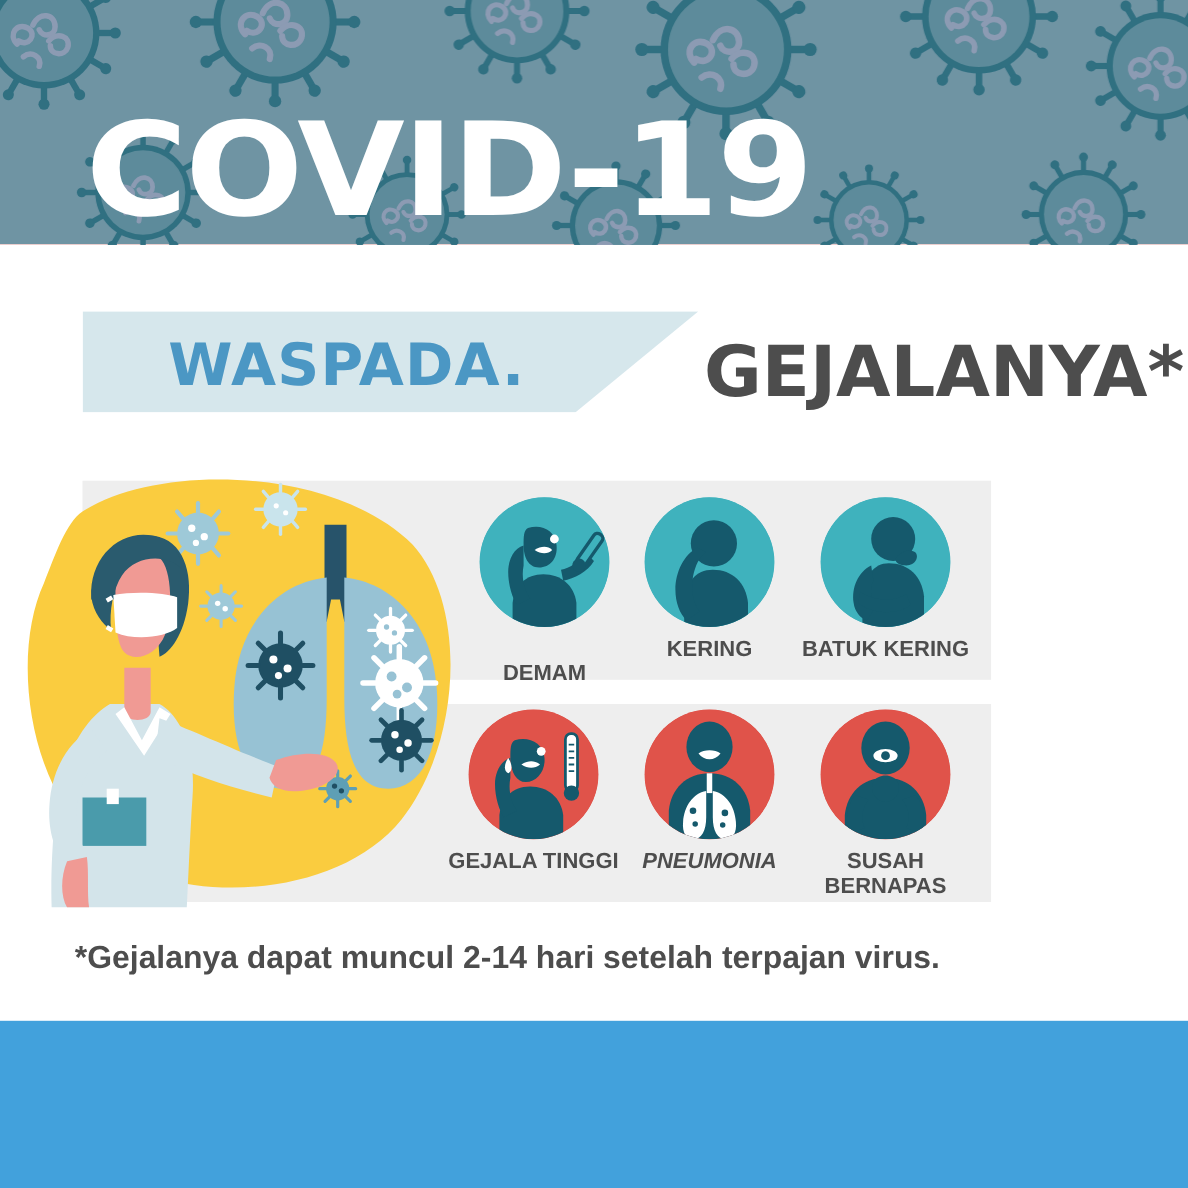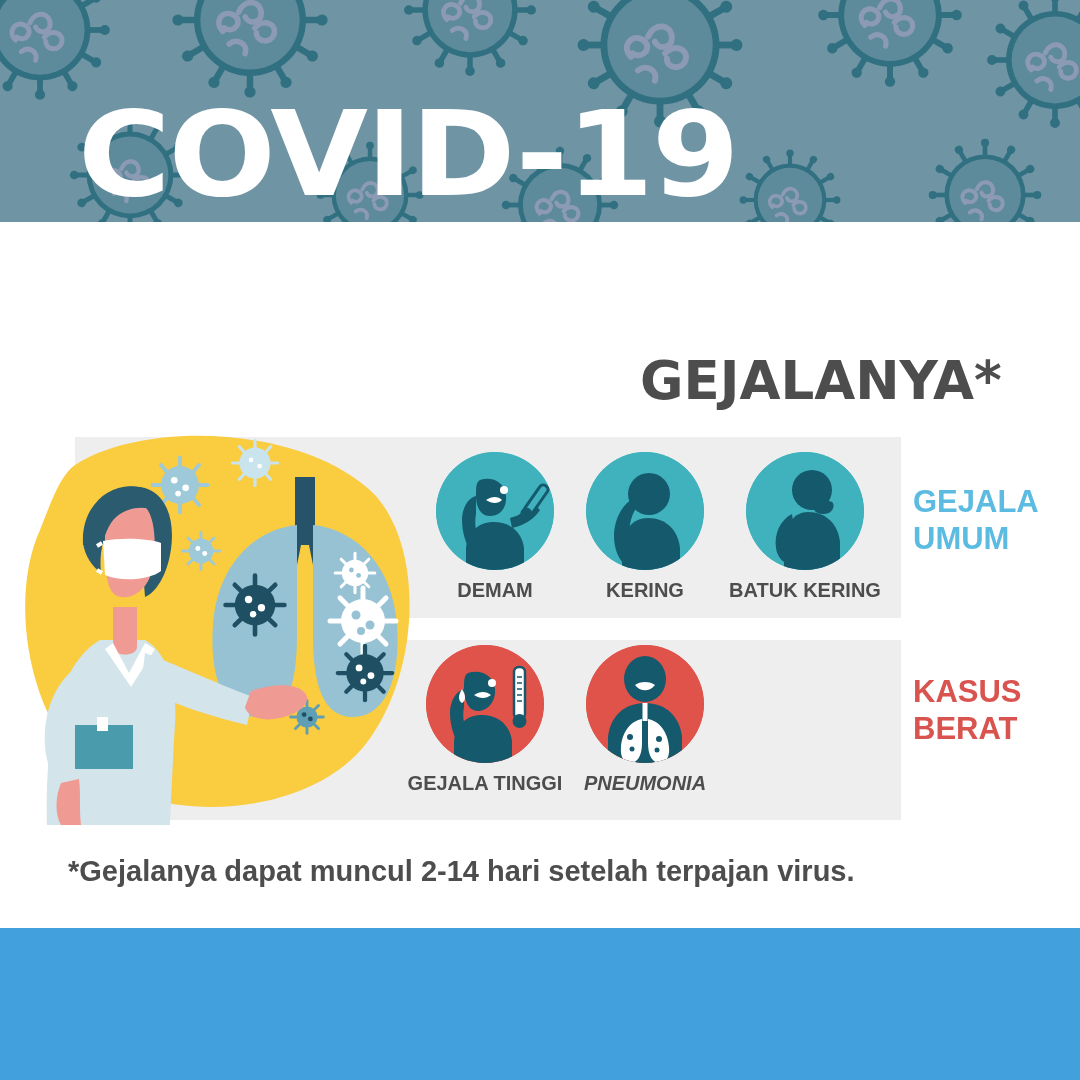--- a/index.html
+++ b/index.html
@@ -17,22 +17,22 @@
                line-height:120px;font-family:"DejaVu Sans",sans-serif;
                transform:scaleX(1.07);transform-origin:left center;}
 
   
   #banner-wrap{position:absolute;left:75px;top:283px;width:560px;height:92px;}
   #banner-shape{position:absolute;left:0;top:0;width:560px;height:92px;
                 background:#d6e7ec;
                 clip-path:polygon(0 0,100% 0,80% 100%,0 100%);}
   #waspada-text{position:absolute;left:78px;top:19px;font-size:53px;font-weight:bold;
                 color:#4b97c4;letter-spacing:1px;font-family:"DejaVu Sans",sans-serif;}
-  #gejalanya-text{position:absolute;left:640px;top:302px;font-size:53px;font-weight:bold;
-                  color:#4d4d4d;letter-spacing:0px;font-family:"DejaVu Sans",sans-serif;margin-top:48px;}
+  #gejalanya-text{position:absolute;left:640px;top:302px;font-size:64px;font-weight:bold;
+                  color:#4d4d4d;letter-spacing:0px;font-family:"DejaVu Sans",sans-serif;}
 
   
   .panel{position:absolute;background:#eeeeee;}
   #panel-top{left:75px;top:437px;width:826px;height:181px;}
   #panel-bottom{left:75px;top:640px;width:826px;height:180px;}
 
   
   #illus{position:absolute;left:5px;top:425px;width:420px;height:400px;}
 
   
@@ -142,20 +142,24 @@
         <use href="#virion" x="0" y="0" transform="translate(130,175) scale(0.62)"></use>
         <use href="#virion" x="0" y="0" transform="translate(370,195) scale(0.55)"></use>
         <use href="#virion" x="0" y="0" transform="translate(560,205) scale(0.60)"></use>
         <use href="#virion" x="0" y="0" transform="translate(790,200) scale(0.52)"></use>
         <use href="#virion" x="0" y="0" transform="translate(985,195) scale(0.58)"></use>
       </g>
     </svg>
     <div id="covid-title">COVID-19</div>
   </div>
 
+  <div id="banner-wrap">
+    <div id="banner-shape"></div>
+    <div id="waspada-text">WASPADA.</div>
+  </div>
   <div id="gejalanya-text">GEJALANYA*</div>
 
   <div class="panel" id="panel-top"></div>
   <div class="panel" id="panel-bottom"></div>
 
   <svg id="illus" viewBox="0 0 420 400">
 
     <path d="M70,40 C140,-5 300,0 370,70 C420,125 415,250 360,320
              C300,395 150,400 85,345 C20,290 5,170 35,105 C45,80 55,50 70,40 Z" fill="#facc3f"></path>
 
@@ -327,21 +331,21 @@
       <path d="M56,358 C50,372 50,390 56,400 L76,400 C74,386 76,368 74,354 Z" fill="#f09a94"></path>
 
       <path d="M140,228 C168,238 210,258 248,272 L242,300 C200,290 160,276 136,262 Z" fill="#d3e4ea"></path>
       <path d="M246,266 C268,258 292,258 300,268 C308,278 292,292 268,294
                C252,296 242,290 240,282 Z" fill="#f09a94"></path>
     </g>
   </svg>
 
   <div class="icon-row" id="row-common">
 
-    <div class="icon-cell" style="width:150px;">
+    <div class="icon-cell" style="width:150px;gap:22px;">
       <div class="icon-circle c-teal">
         <svg viewBox="0 0 118 118" width="118" height="118">
           <circle cx="59" cy="59" r="59" fill="#3fb2bd"></circle>
           <g fill="#15596c">
             <path d="M44,28 C56,24 69,30 70,44 C71,56 64,64 54,64 C44,64 40,54 40,44 C40,36 40,30 44,28 Z"></path>
             <path d="M58,70 C74,70 86,80 88,96 L88,118 L30,118 L30,96 C32,80 42,70 58,70 Z"></path>
             <path d="M40,44 C32,46 26,56 26,68 C26,80 30,92 34,98 L46,92 C40,84 38,72 40,62 Z"></path>
             <path d="M76,76 C86,74 98,68 104,58 L96,50 C90,60 82,64 74,66 Z"></path>
           </g>
           <path d="M50,48 C56,44 62,44 66,48 C62,52 56,52 50,48 Z" fill="#ffffff"></path>
@@ -436,26 +440,40 @@
             <circle cx="44" cy="92" r="3"></circle>
               <circle cx="46" cy="104" r="2.5"></circle>
             <circle cx="73" cy="94" r="3"></circle>
               <circle cx="71" cy="105" r="2.5"></circle>
           </g>
         </svg>
       </div>
       <div class="icon-label">PNEUMONIA</div>
     </div>
 
+    <div class="icon-cell" style="width:170px;">
+      <div class="icon-circle c-red">
+        <svg viewBox="0 0 118 118" width="118" height="118">
+          <circle cx="59" cy="59" r="59" fill="#e0534a"></circle>
+          <g fill="#15596c">
+            <ellipse cx="59" cy="35" rx="22" ry="24"></ellipse>
+            <path d="M59,62 C80,62 94,76 96,96 L96,118 L22,118 L22,96 C24,76 38,62 59,62 Z"></path>
+            <path d="M32,78 C24,86 22,100 26,112 L40,108 C36,98 38,88 44,82 Z"></path>
+            <path d="M86,78 C94,86 96,100 92,112 L78,108 C82,98 80,88 74,82 Z"></path>
+            <path d="M48,66 C52,58 66,58 70,66 C74,74 68,84 59,84 C50,84 44,74 48,66 Z"></path>
+          </g>
+          <ellipse cx="59" cy="42" rx="11" ry="6" fill="#ffffff"></ellipse>
+          <circle cx="59" cy="42" r="4" fill="#15596c"></circle>
+        </svg>
+      </div>
+      <div class="icon-label">SUSAH
+BERNAPAS</div>
+    </div>
   </div>
 
-  <div class="cat-label" id="cat-common">GEJALA
-UMUM</div>
-  <div class="cat-label" id="cat-severe">KASUS
-BERAT</div>
 
   <div id="footnote">*Gejalanya dapat muncul 2-14 hari setelah terpajan virus.</div>
 
   <div id="footer">
     
 
     
 
     
     

